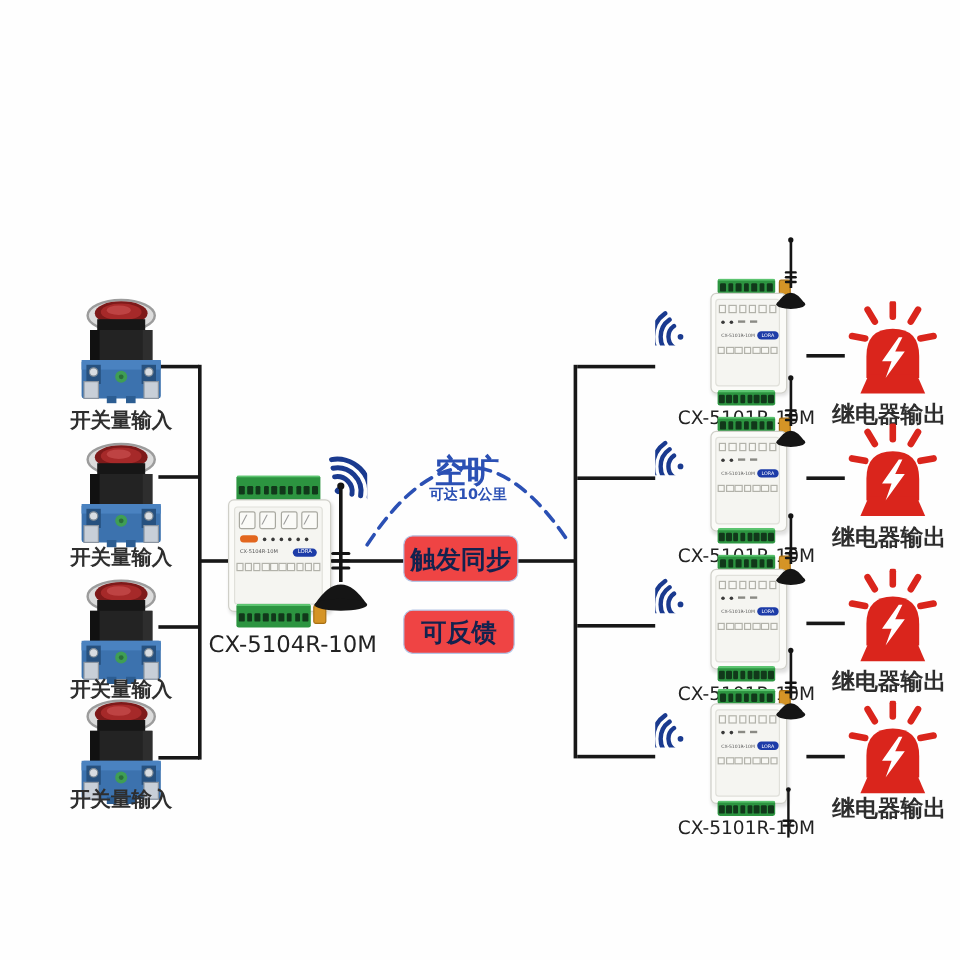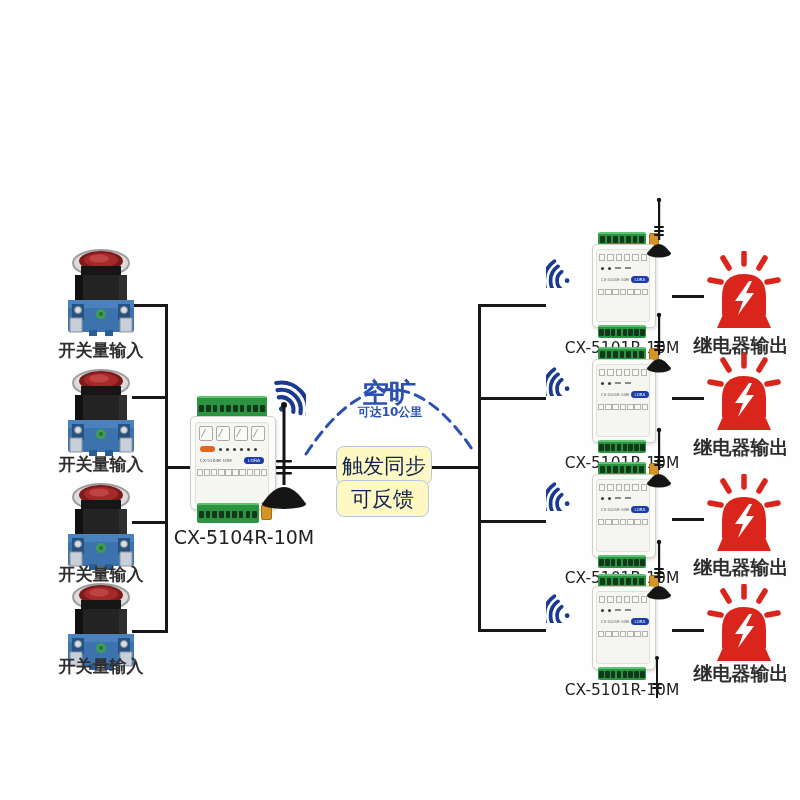--- a/index.html
+++ b/index.html
@@ -8,22 +8,22 @@
   .abs{position:absolute;}
   
   .banner{left:0;top:0;width:800px;height:82px;background:#1847c0;display:flex;align-items:center;justify-content:center;}
   .banner h1{margin:0;color:#ffffff;font-size:33px;font-weight:bold;letter-spacing:1px;white-space:nowrap;}
   
   .wire{background:#171717;}
   
   .lbl{color:#2e2e2e;font-size:17px;font-weight:600;text-align:center;white-space:nowrap;}
   .model-lbl{color:#222222;font-weight:500;text-align:center;white-space:nowrap;}
   .blue-txt{color:#2b50b4;text-align:center;white-space:nowrap;font-weight:bold;}
-  .bubble{background:#fef9c3;border:1px solid #b5c6e6;border-radius:8px;display:flex;align-items:center;justify-content:center;
-          color:#13224e;font-size:21px;font-weight:400;white-space:nowrap;}
+  .bubble{background:#ef4444;border:1px solid #b5c6e6;border-radius:8px;display:flex;align-items:center;justify-content:center;
+          color:#13224e;font-size:21px;font-weight:700;white-space:nowrap;}
   
   .term{background:#2c9440;border-top:2px solid #5cc470;border-radius:2px;display:flex;align-items:center;justify-content:space-evenly;box-sizing:border-box;}
   .term i{display:block;width:4.5px;height:7px;background:#11381a;border-radius:1px;}
   .orange-conn{background:#d59426;border:1px solid #a86f12;border-radius:2px;}
   
   .mod-body{background:#fbfbf8;border:1px solid #cfcfc8;border-radius:5px;box-shadow:1px 2px 3px rgba(0,0,0,0.12);}
   .mod-face{position:absolute;background:#f5f5f1;border:1px solid #e0e0da;border-radius:3px;overflow:hidden;}
   .chrow{display:flex;justify-content:space-evenly;margin-top:3px;}
   .chb{width:12px;height:13px;border:1px solid #a8a8a0;border-radius:2px;background:#fafaf7;position:relative;}
   .chb::after{content:"";position:absolute;left:3px;top:2px;width:6px;height:8px;border-left:1.5px solid #999;transform:skewX(-28deg);}
@@ -63,21 +63,21 @@
   <div class="abs wire" style="left:672px;top:518px;width:32px;height:3px;"></div>
   <div class="abs wire" style="left:672px;top:629px;width:32px;height:3px;"></div>
 
   <svg class="abs" style="left:290px;top:315px;" width="200" height="160" viewBox="0 0 200 160">
     <path d="M16,139 Q100,11 184,137" fill="none" stroke="#2b50b4" stroke-width="3" stroke-dasharray="10 7" stroke-linecap="round"></path>
   </svg>
   <div class="abs blue-txt" style="left:319px;top:375px;width:140px;font-size:27px;">空旷</div>
   <div class="abs blue-txt" style="left:310px;top:404px;width:160px;font-size:12px;font-weight:600;">可达10公里</div>
 
   <div class="abs bubble" style="left:336px;top:446px;width:94px;height:37px;">触发同步</div>
-  <div class="abs bubble" style="left:336px;top:480px;width:91px;height:35px;">可反馈</div>
+  <div class="abs bubble" style="left:336px;top:508px;width:91px;height:35px;">可反馈</div>
 
   <svg class="abs" style="left:59px;top:246px;" width="84" height="92" viewBox="0 0 84 92">
     <ellipse cx="42" cy="17" rx="28" ry="13" fill="#dcdcdc" stroke="#9c9c9c" stroke-width="2"></ellipse>
     <ellipse cx="42" cy="15" rx="22" ry="10" fill="#7e1a1a"></ellipse>
     <ellipse cx="42" cy="14" rx="17" ry="7" fill="#a62929"></ellipse>
     <ellipse cx="40" cy="12.5" rx="10" ry="4" fill="#c24848" opacity=".85"></ellipse>
     <rect x="22" y="20" width="40" height="11" fill="#161616"></rect>
     <rect x="16" y="29" width="52" height="26" fill="#232323"></rect>
     <rect x="16" y="29" width="8" height="26" fill="#111111"></rect>
     <rect x="60" y="29" width="8" height="26" fill="#2e2e2e"></rect>

